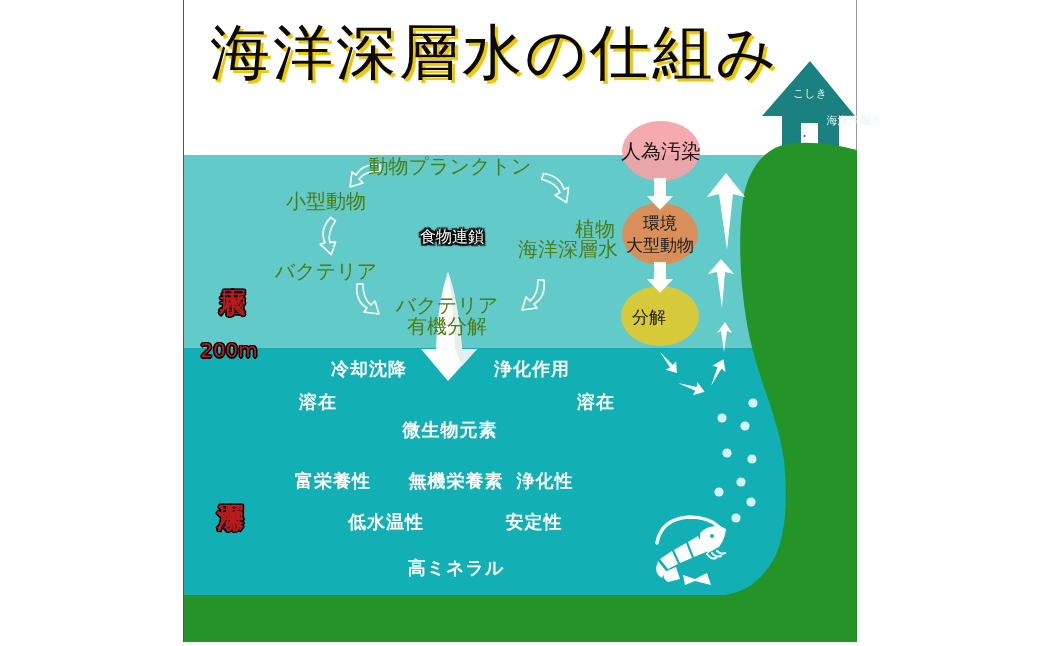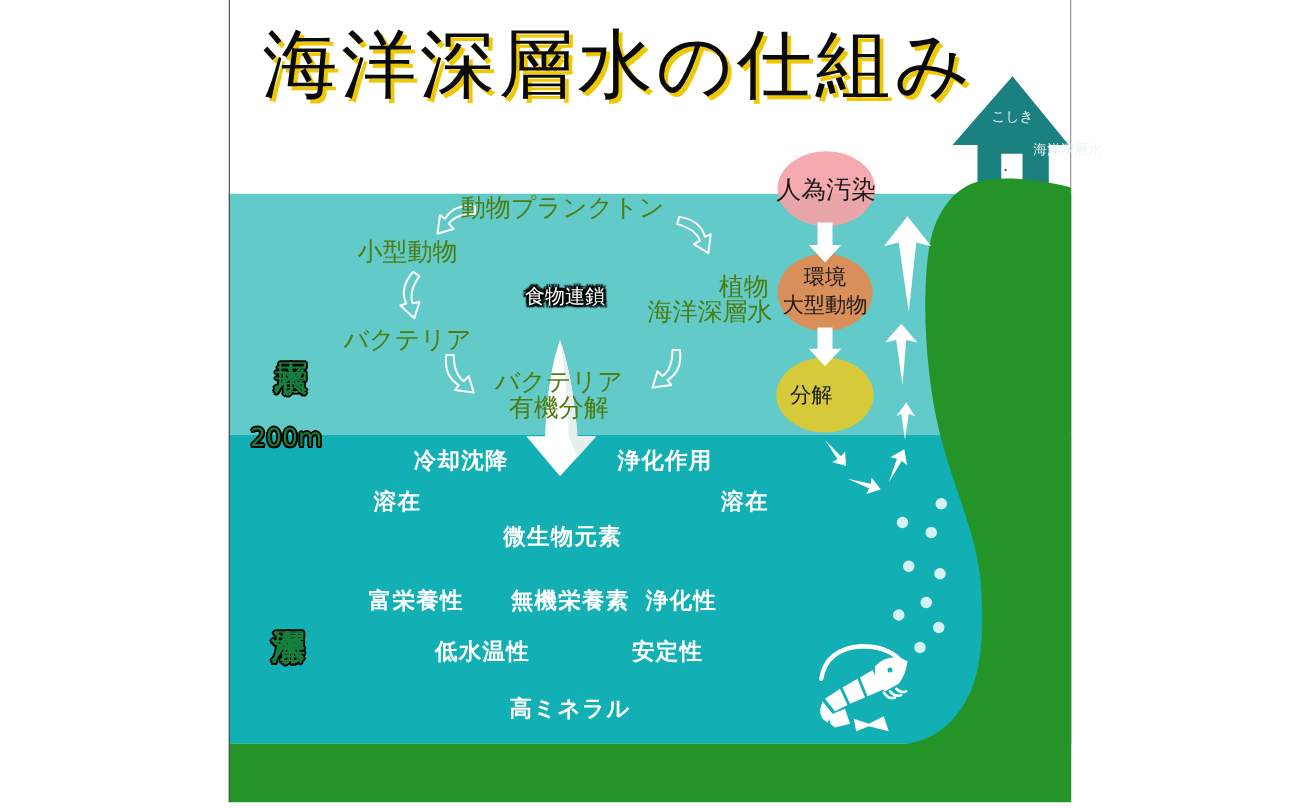--- a/index.html
+++ b/index.html
@@ -11,21 +11,21 @@
     #art { position: absolute; left: 0; top: 0; }
     .lbl {
       position: absolute; transform: translate(-50%, -50%);
       white-space: nowrap; line-height: 1;
     }
     .surface-txt { font-size: 20px; color: #4d7c0f; }
     .deep-txt { font-size: 18px; color: #ffffff; letter-spacing: 1px; font-weight: bold; }
     .circle-txt { font-size: 20px; color: #1a1a1a; }
     .house-txt { font-size: 11px; color: #e8f6f6; }
     .outlined {
-      color: #15803d;
+      color: #b91c1c;
       text-shadow:
         1.5px 0 0 #000, -1.5px 0 0 #000, 0 1.5px 0 #000, 0 -1.5px 0 #000,
         1px 1px 0 #000, -1px -1px 0 #000, 1px -1px 0 #000, -1px 1px 0 #000;
     }
     .glow {
       color: #ffffff;
       text-shadow:
         2px 0 1px #000, -2px 0 1px #000, 0 2px 1px #000, 0 -2px 1px #000,
         2px 2px 1px #000, -2px -2px 1px #000, 2px -2px 1px #000, -2px 2px 1px #000,
         0 0 3px #000;

